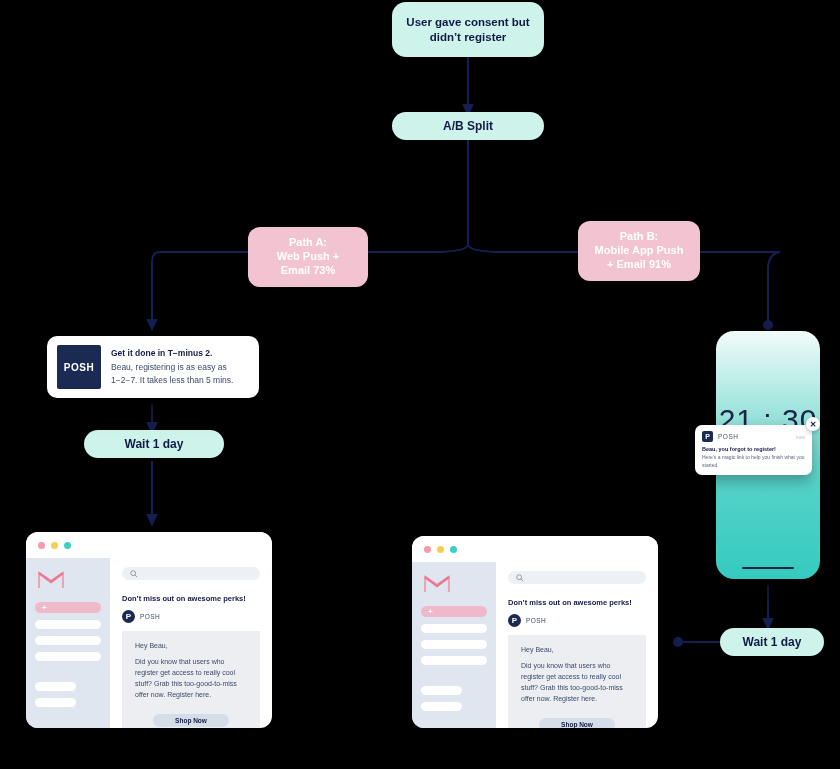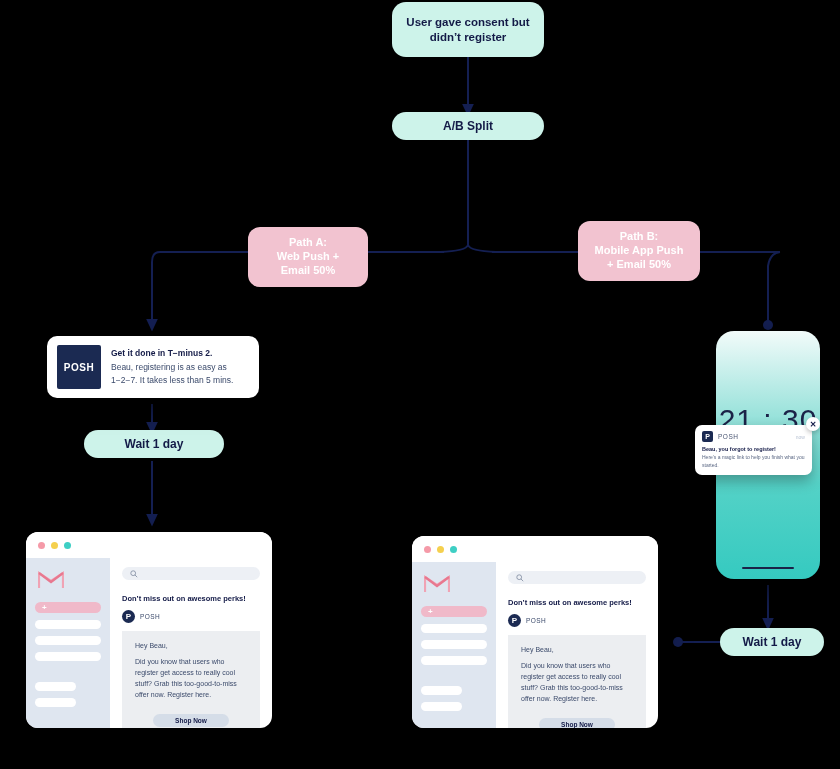--- a/index.html
+++ b/index.html
@@ -129,27 +129,27 @@
     <span>A/B Split</span>
   </div>
 
   <div class="node mint" style="left:392px;top:2px;width:152px;height:55px;font-size:11.5px;padding:0 10px;">
     <span style="white-space:pre-line;">User gave consent but didn’t register</span>
   </div>
 
   <div class="node pink" style="left:248px;top:227px;width:120px;height:60px;font-size:11px;">
     <span style="white-space:pre-line;">Path A:
 Web Push +
-Email  50%</span>
+Email  73%</span>
   </div>
 
   <div class="node pink" style="left:578px;top:221px;width:122px;height:60px;font-size:11px;">
     <span style="white-space:pre-line;">Path B:
 Mobile App Push
-+ Email  50%</span>
++ Email  91%</span>
   </div>
 
   <div class="node pill" style="left:84px;top:430px;width:140px;height:28px;font-size:12px;">
     <span>Wait 1 day</span>
   </div>
 
   <div class="node pill" style="left:720px;top:628px;width:104px;height:28px;font-size:12px;">
     <span>Wait 1 day</span>
   </div>
 

